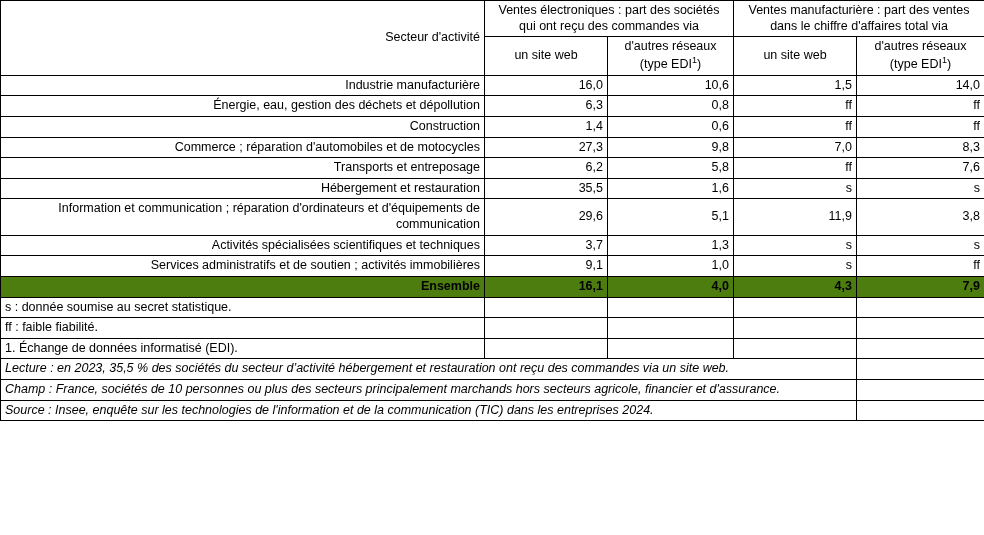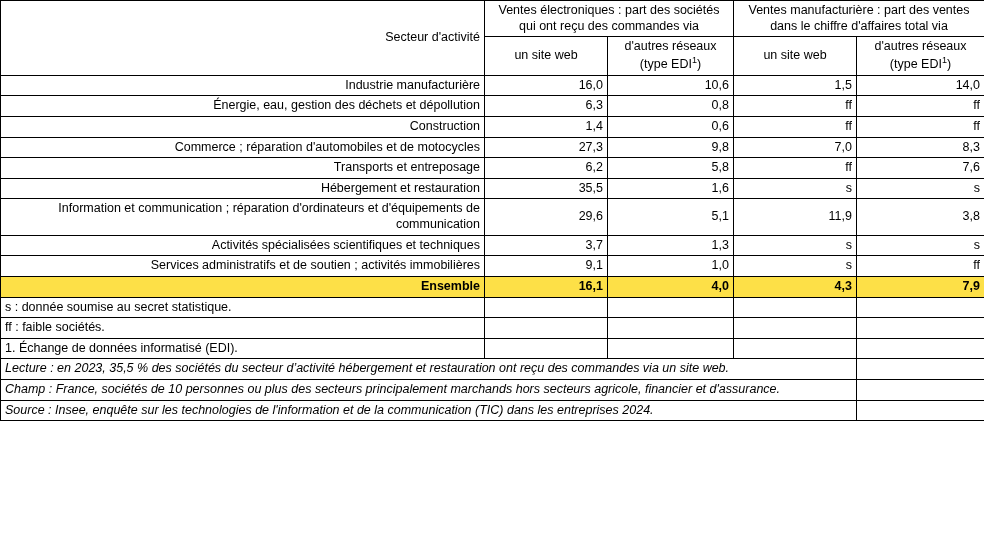--- a/index.html
+++ b/index.html
@@ -59,21 +59,21 @@
     text-align: right;
     vertical-align: middle;
     padding-left: 4px;
   }
   td.num {
     text-align: right;
     vertical-align: middle;
     padding-right: 6px;
   }
   tr.total td {
-    background: #fde047;
+    background: #4d7c0f;
     font-weight: bold;
   }
   
   td.note {
     text-align: left;
     border-right: 1px solid #000;
     margin-left: 16px;
   }
   td.note-wide {
     text-align: left;
@@ -182,21 +182,21 @@
       </tr>
 
       <tr>
         <td class="note">s : donnée soumise au secret statistique.</td>
         <td class="empty"></td>
         <td class="empty"></td>
         <td class="empty"></td>
         <td class="empty"></td>
       </tr>
       <tr>
-        <td class="note">ff : faible sociétés.</td>
+        <td class="note">ff : faible fiabilité.</td>
         <td class="empty"></td>
         <td class="empty"></td>
         <td class="empty"></td>
         <td class="empty"></td>
       </tr>
       <tr>
         <td class="note">1. Échange de données informatisé (EDI).</td>
         <td class="empty"></td>
         <td class="empty"></td>
         <td class="empty"></td>

